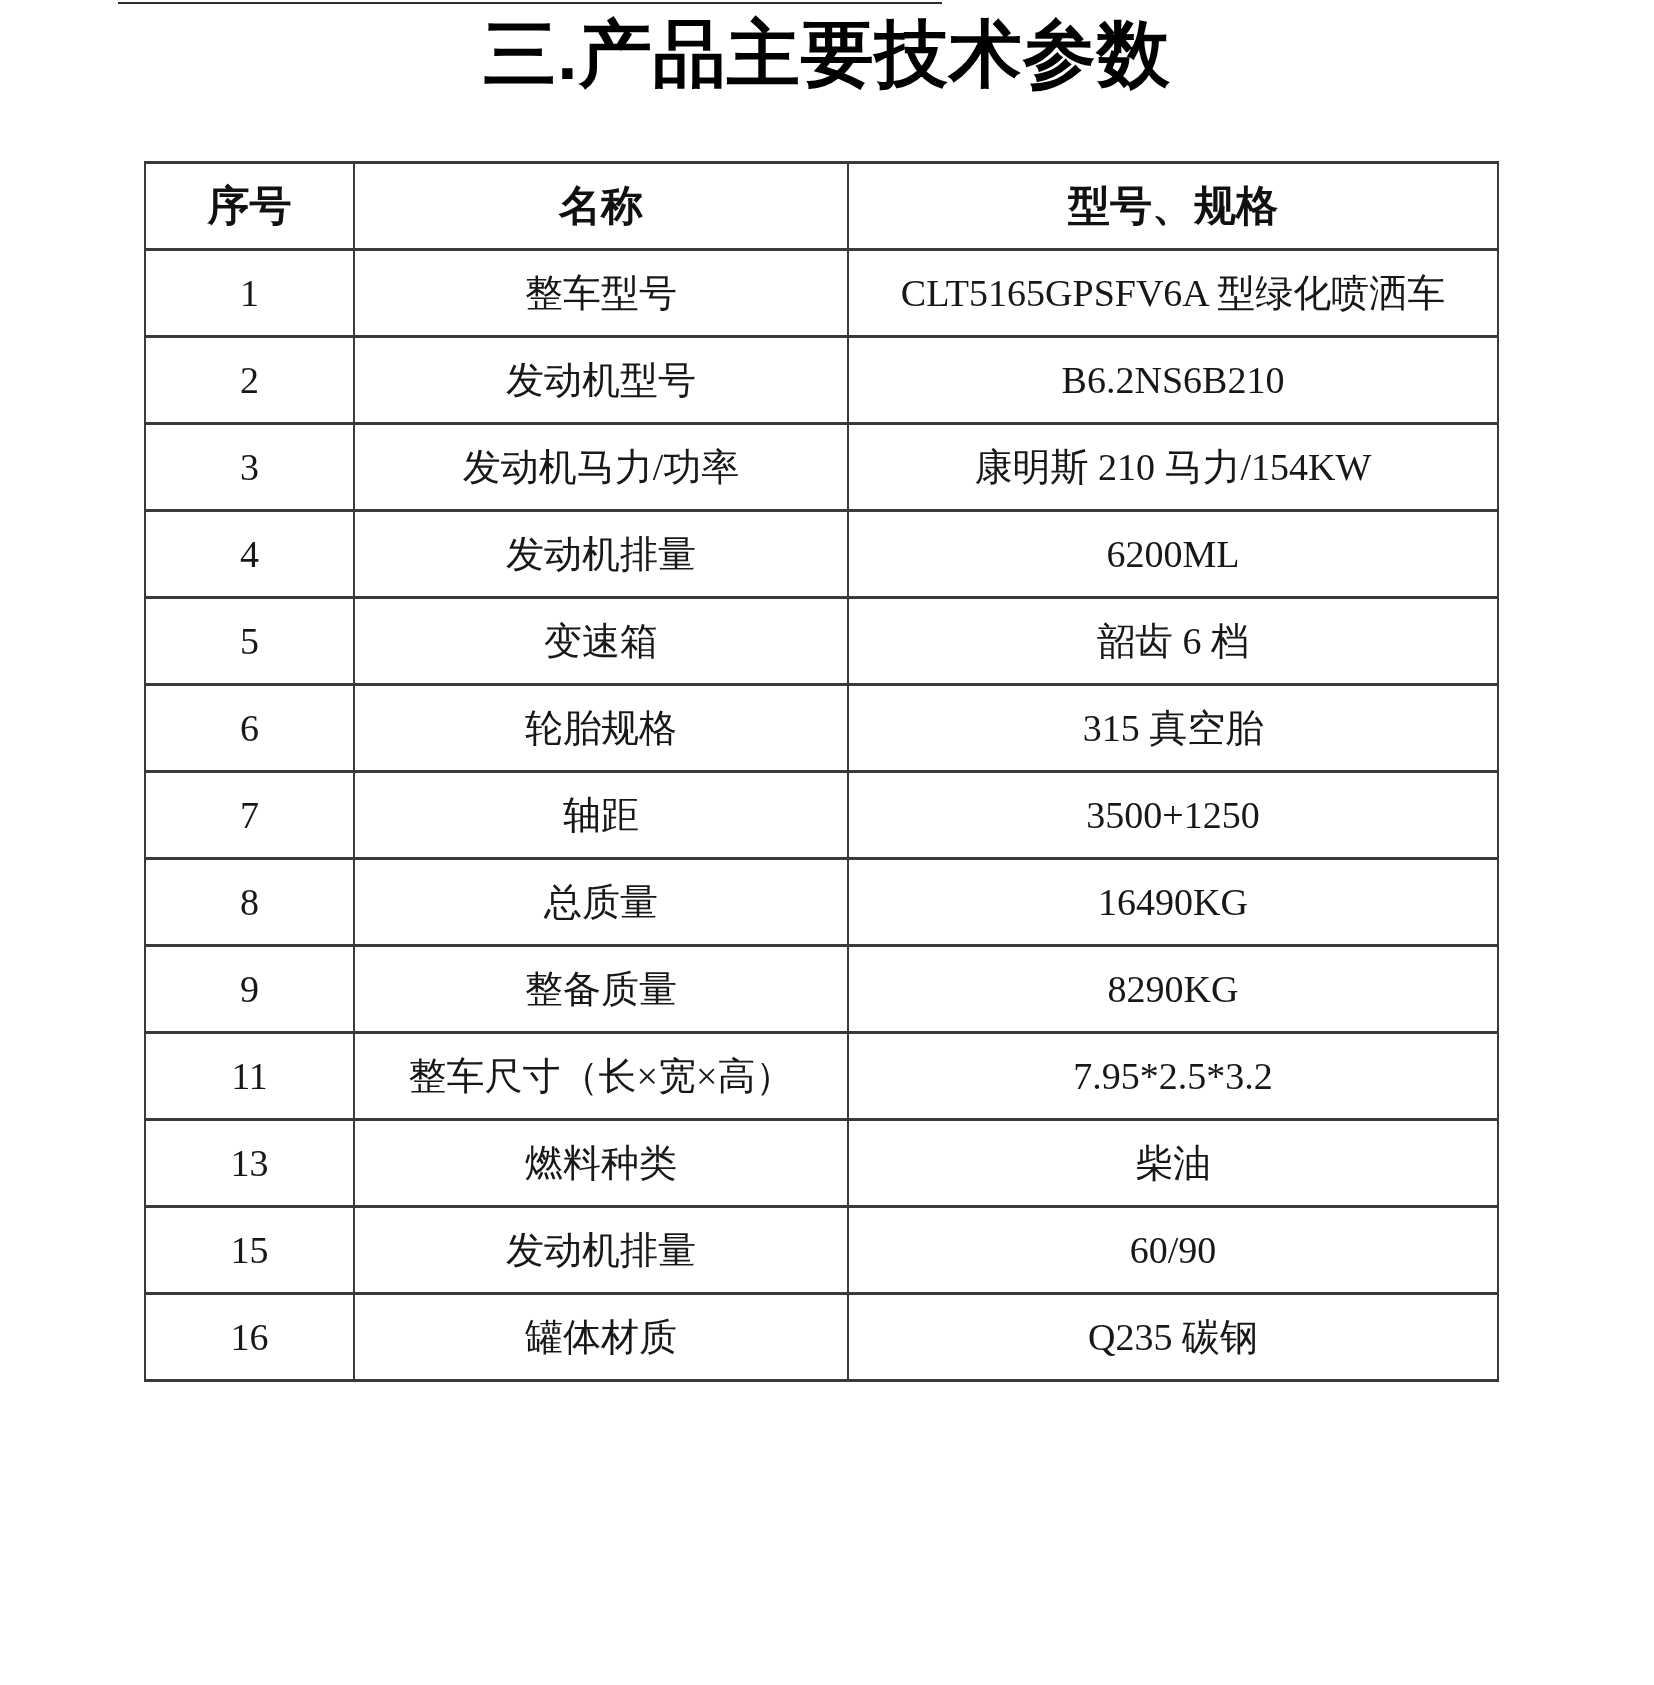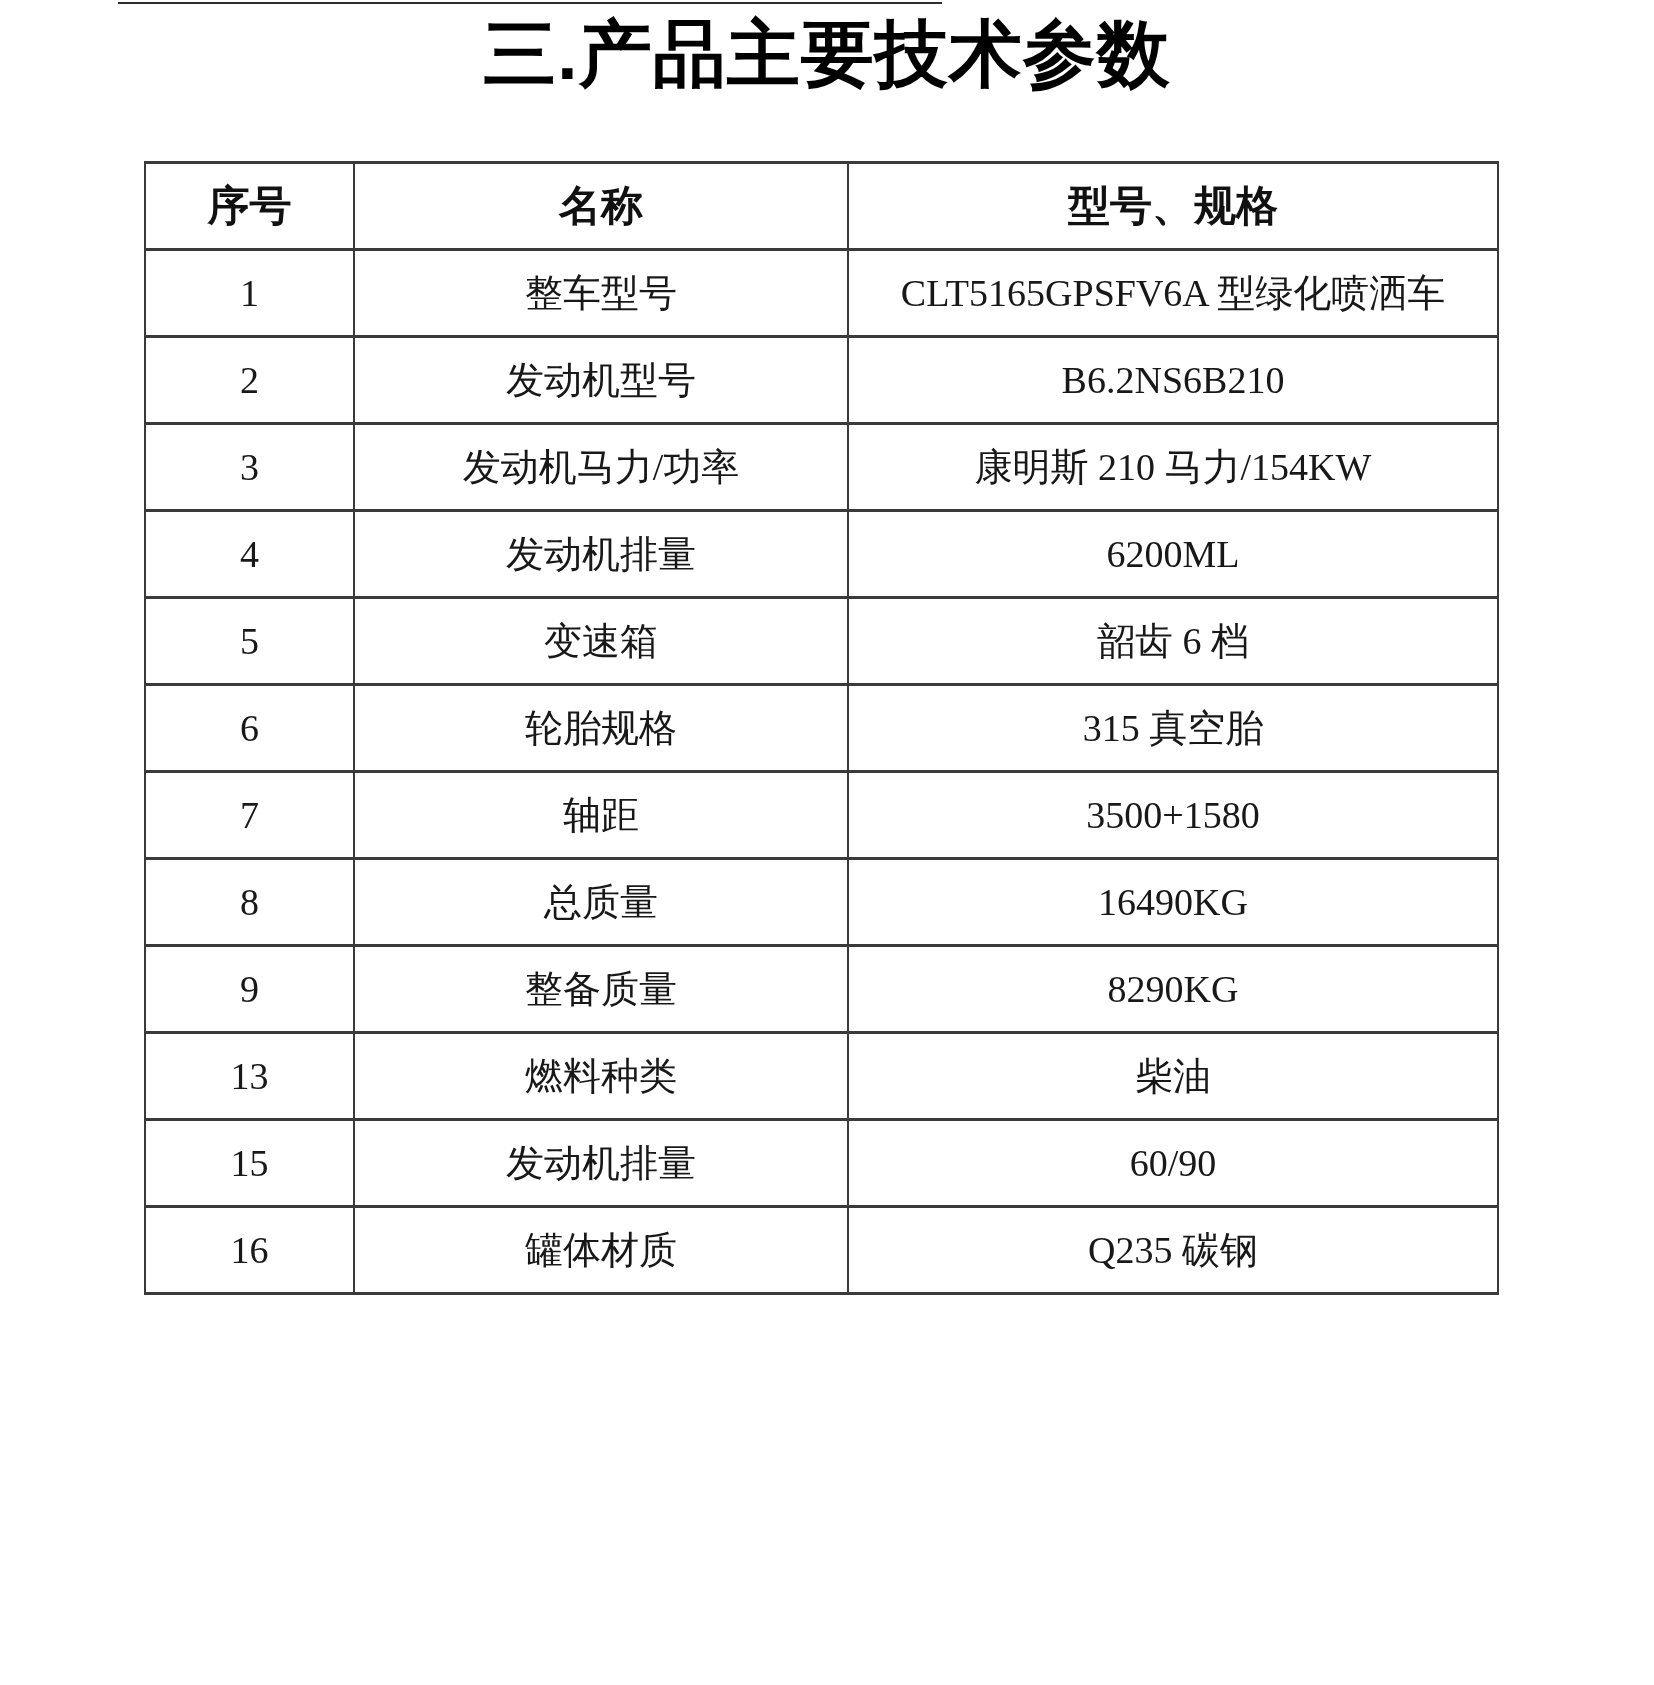--- a/index.html
+++ b/index.html
@@ -125,36 +125,41 @@
 
   <tr class="data-row">
     <td>6</td>
     <td>轮胎规格</td>
     <td>315 真空胎</td>
   </tr>
 
   <tr class="data-row">
     <td>7</td>
     <td>轴距</td>
-    <td>3500+1580</td>
+    <td>3500+1250</td>
   </tr>
 
   <tr class="data-row">
     <td>8</td>
     <td>总质量</td>
     <td>16490KG</td>
   </tr>
 
   <tr class="data-row">
     <td>9</td>
     <td>整备质量</td>
     <td>8290KG</td>
   </tr>
 
 
+  <tr class="data-row">
+    <td>11</td>
+    <td>整车尺寸（长×宽×高）</td>
+    <td>7.95*2.5*3.2</td>
+  </tr>
 
 
   <tr class="data-row">
     <td>13</td>
     <td>燃料种类</td>
     <td>柴油</td>
   </tr>
 
 
   <tr class="data-row">

